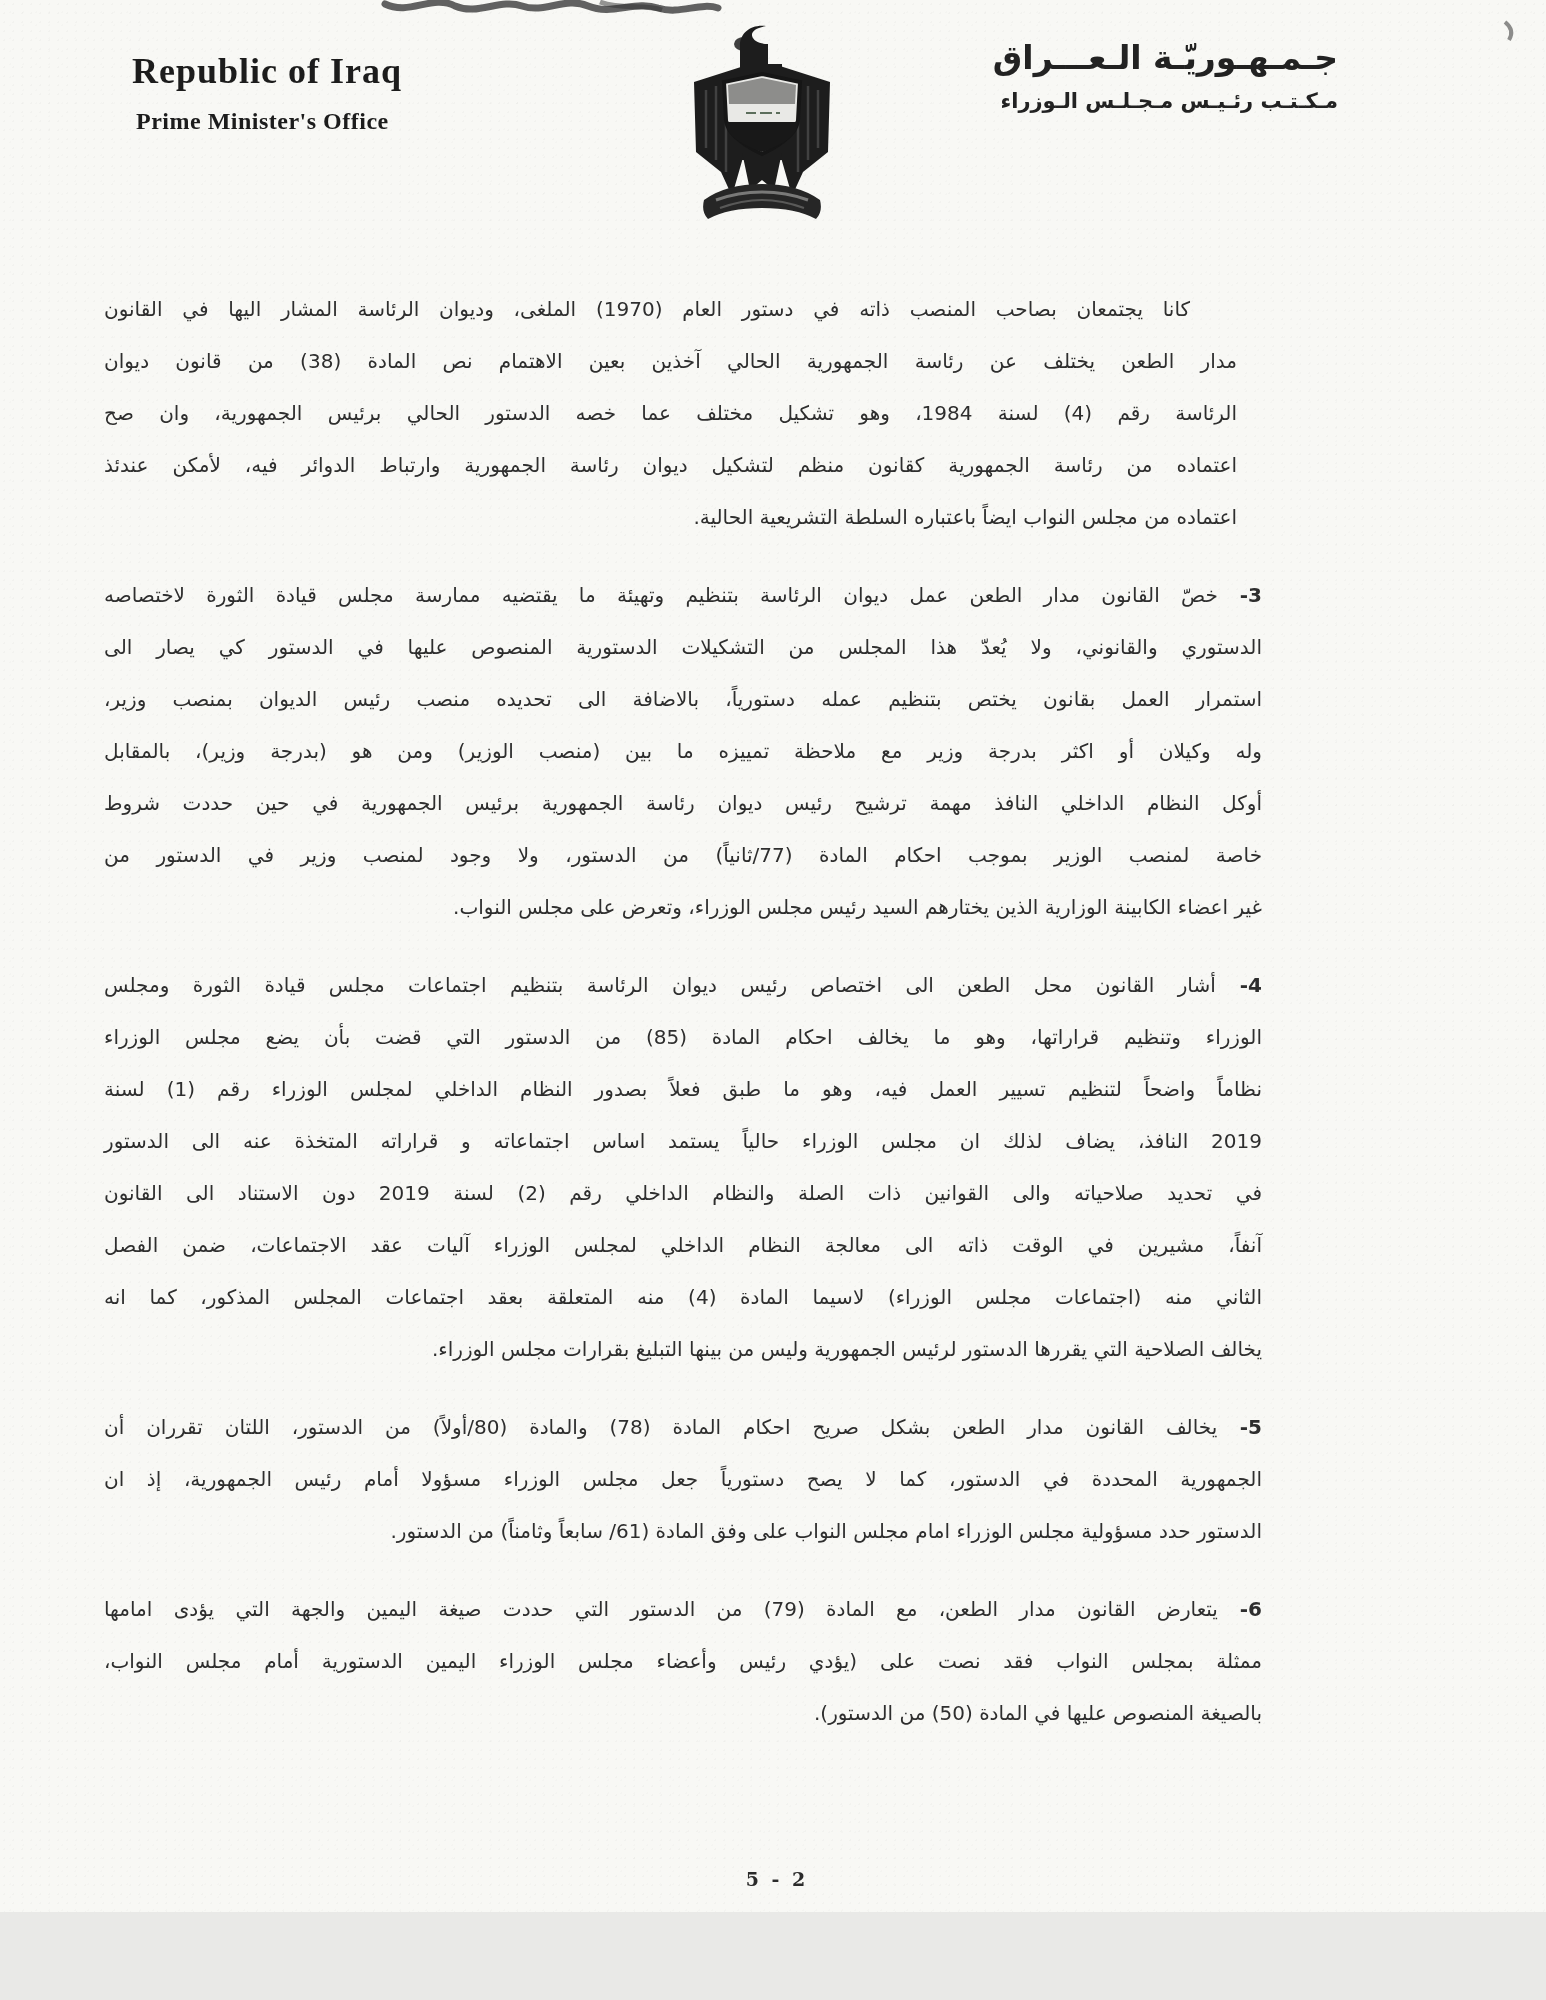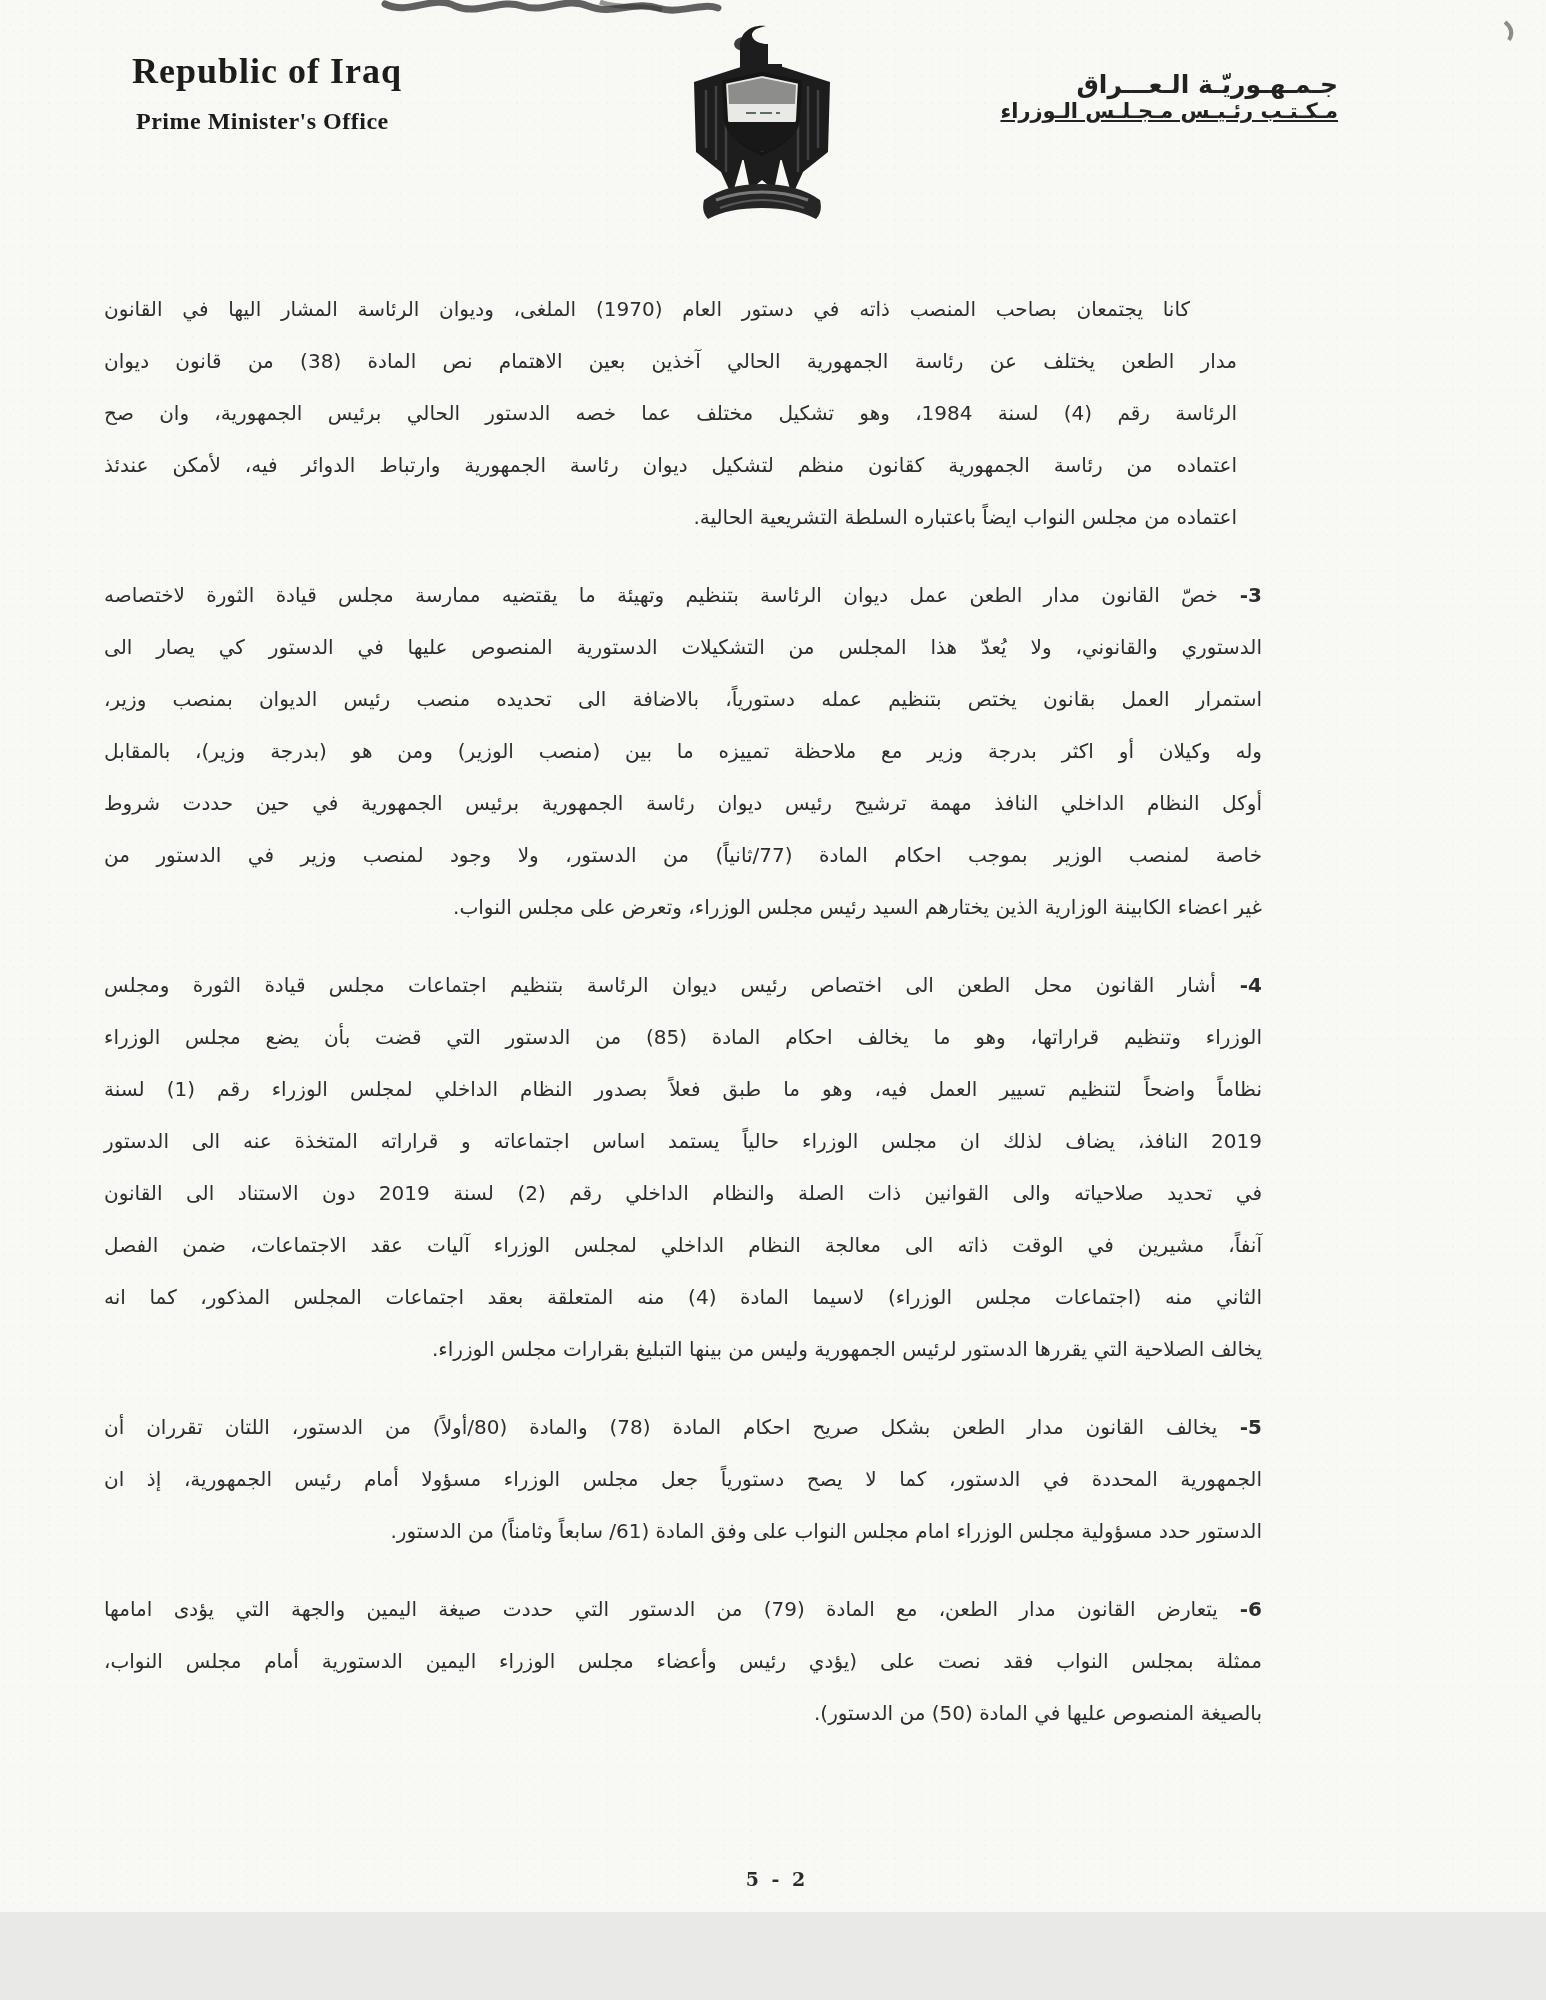--- a/index.html
+++ b/index.html
@@ -24,22 +24,22 @@
     font-family:"Liberation Serif",serif;
     color:#1c1c1c;
   }
   .header-en .t1{font-size:36px;font-weight:bold;letter-spacing:1px;}
   .header-en .t2{font-size:24px;font-weight:bold;margin-top:16px;margin-left:4px;letter-spacing:0.5px;}
   .header-ar{
     position:absolute;right:208px;top:38px;
     direction:rtl;text-align:right;
     color:#222;font-weight:bold;
   }
-  .header-ar .a1{font-size:25px;margin-top:32px;}
-  .header-ar .a2{font-size:21px;margin-top:0;text-decoration:underline;}
+  .header-ar .a1{font-size:33px;}
+  .header-ar .a2{font-size:21px;margin-top:12px;}
   .emblem{position:absolute;left:676px;top:20px;width:172px;height:208px;}
   .scribble{position:absolute;left:0;top:0;width:1546px;height:70px;}
   
   .doc-body{
     position:absolute;
     right:284px;top:283px;
     width:1158px;
     direction:rtl;
     font-size:20px;
     line-height:52px;

